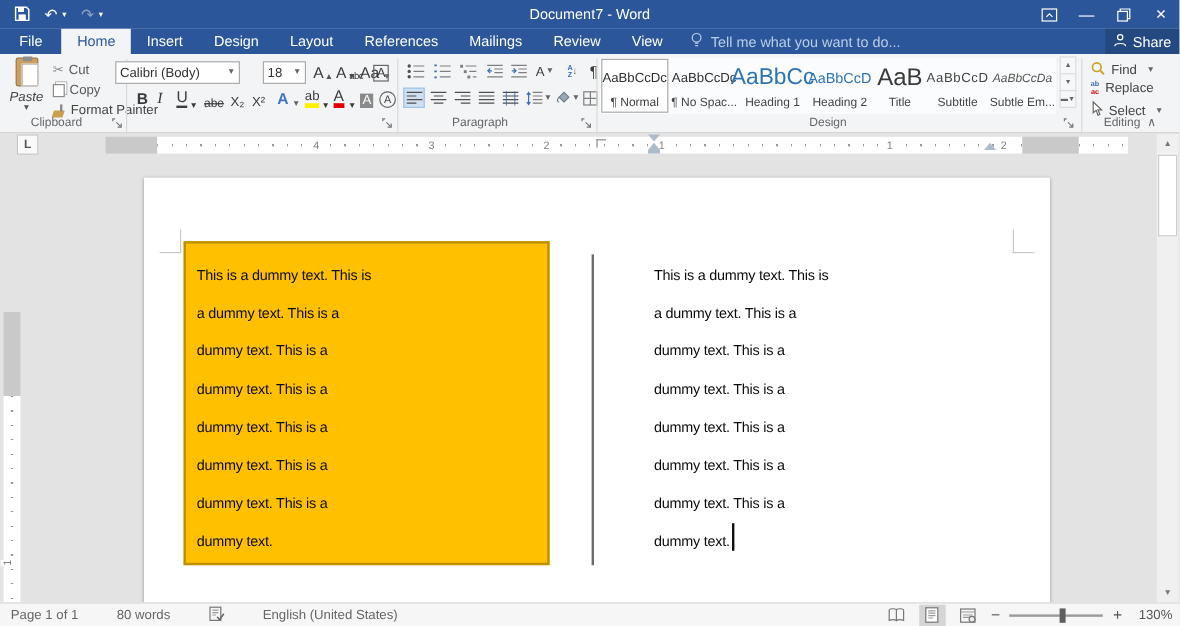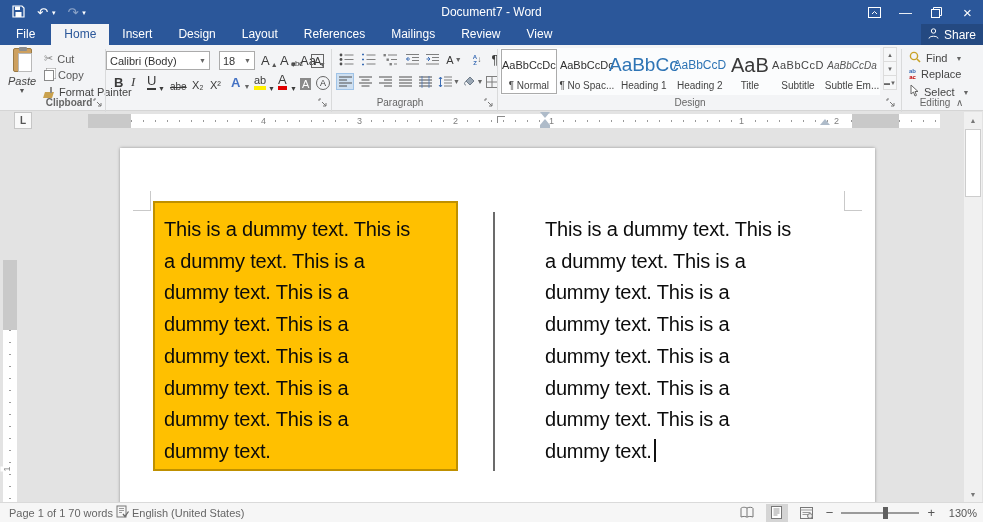--- a/index.html
+++ b/index.html
@@ -96,33 +96,33 @@
   .vseg.gray { background:#C9C9C9; }
   .vseg.white { background:#fff; }
   .vticks { position:absolute; top:0; bottom:0; left:6px; width:2px; background-image:repeating-linear-gradient(180deg,#9a9a9a 0 1px,transparent 1px 12px); }
   .vnum { position:absolute; left:1px; font-size:9px; color:#7f7f7f; background:#fff; transform:rotate(-90deg); line-height:12px; }
 
   
   .docarea { position:absolute; left:0; top:130px; width:983px; height:372px; background:#E3E3E3; overflow:hidden; }
   .page { position:absolute; left:120px; top:18px; width:755px; height:380px; background:#fff; box-shadow:0 0 3px rgba(0,0,0,.35); }
   .crop { position:absolute; background:#C9C9C9; }
   .textbox { position:absolute; left:33px; top:53px; width:305px; height:270px; background:#FFC000; border:2px solid #BF9000; padding:11px 8px 0 9px; }
-  .docline { font-size:20px; line-height:31.7px; color:#0c0c0c; white-space:nowrap; letter-spacing:-0.2px; }
+  .docline { font-size:12px; line-height:31.7px; color:#0c0c0c; white-space:nowrap; letter-spacing:-0.2px; }
   .col-divider { position:absolute; left:373px; top:64px; width:2px; height:259px; background:#6b6b6b; }
   .col2 { position:absolute; left:425px; top:55px; padding-top:11px; }
   .caret { display:inline-block; width:2px; height:23px; background:#111; vertical-align:-4px; margin-left:2px; }
 
   
   .scrollbar { position:absolute; right:1px; top:112px; width:18px; height:390px; background:#F0F0F0; }
   .sb-btn { position:absolute; left:0; width:18px; height:16px; background:#F0F0F0; color:#777; font-size:7px; display:flex; align-items:center; justify-content:center; }
   .sb-thumb { position:absolute; left:1px; top:17px; width:16px; height:68px; background:#FFFFFF; border:1px solid #CDCDCD; }
 
   
   .statusbar { position:absolute; left:0; bottom:0; width:983px; height:20px; background:#F6F6F6; border-top:1px solid #DADADA; display:flex; align-items:center; font-size:11px; color:#666; }
-  .sb-left { display:flex; align-items:center; gap:3px; padding-left:9px; }
+  .sb-left { display:flex; align-items:center; gap:32px; padding-left:9px; }
   .sb-right { position:absolute; right:6px; display:flex; align-items:center; gap:8px; }
   .viewbtn { width:22px; height:18px; display:flex; align-items:center; justify-content:center; }
   .viewbtn.sel { background:#D5D5D5; }
   .zoom-track { position:relative; width:78px; height:2px; background:#9a9a9a; }
   .zoom-handle { position:absolute; left:42px; top:-5px; width:5px; height:12px; background:#5f5f5f; }
   .zsym { font-size:13px; color:#555; line-height:1; }
   .ztxt { width:34px; text-align:right; color:#555; }
   svg { overflow:visible; }
 </style>
 </head>
@@ -166,20 +166,29 @@
   <div class="tabrow">
     <span class="tab file">File</span>
     <span class="tab active">Home</span>
     <span class="tab">Insert</span>
     <span class="tab">Design</span>
     <span class="tab">Layout</span>
     <span class="tab">References</span>
     <span class="tab">Mailings</span>
     <span class="tab">Review</span>
     <span class="tab">View</span>
+    <span class="tellme">
+      <span>
+        <svg width="11" height="13" viewBox="0 0 11 13">
+            <circle cx="5.5" cy="4.5" r="3.6" fill="none" stroke="#B9CDE8"></circle>
+            <path d="M4 9 h3 M4.3 11 h2.4" stroke="#B9CDE8"></path>
+          </svg>
+      </span>
+      <span>Tell me what you want to do...</span>
+    </span>
     <span class="share-btn">
       <span>
         <svg width="11" height="11" viewBox="0 0 11 11">
             <circle cx="5.5" cy="3" r="2.2" fill="none" stroke="#fff"></circle>
             <path d="M1 10.5 c0-3 9-3 9 0" fill="none" stroke="#fff"></path>
           </svg>
       </span>
       <span>Share</span>
     </span>
   </div>
@@ -196,29 +205,29 @@
       <span>Cut</span>
     </div>
     <div class="small-cmd" style="left:44px; top:24px;">
       <span style="display:inline-block;width:10px;height:11px;border:1px solid #8a8a8a;background:#fff;box-shadow:2px -2px 0 -0.5px #fff,2px -2px 0 0 #8a8a8a;"></span>
       <span>Copy</span>
     </div>
     <div class="small-cmd" style="left:44px; top:41px; color:#444;">
       <span class="fp-ic"></span>
       <span>Format Painter</span>
     </div>
-    <div class="grp-label" style="left:24px; width:90px;font-weight:bold;">Clipboard</div>
+    <div class="grp-label" style="left:2px; width:90px;">Clipboard</div>
     <div class="launcher" style="left:93px;">
       <svg width="9" height="9" viewBox="0 0 9 9">
           <path d="M1 3 v-2 h2 M4 4 l4 4 M8 5 v3 h-3" fill="none" stroke="#777"></path>
         </svg>
     </div>
     <div class="vsep" style="left:105px;"></div>
 
-    <div class="combo" style="left:106px; top:6px; width:104px;">
+    <div class="combo" style="left:96px; top:6px; width:104px;">
       <span>Calibri (Body)</span>
         <span class="car">▼</span>
     </div>
     <div class="combo" style="left:219px; top:6px; width:36px;">
       <span>18</span>
         <span class="car">▼</span>
     </div>
     <div class="fbtn" style="left:261px; top:7px;">
         <span>A</span>
         <span class="sup-mark">▲</span>
@@ -516,21 +525,21 @@
 
   <div class="scrollbar">
     <div class="sb-btn" style="top:0;">▲</div>
     <div class="sb-thumb"></div>
     <div class="sb-btn" style="bottom:0;">▼</div>
   </div>
 
   <div class="statusbar">
     <div class="sb-left">
       <span>Page 1 of 1</span>
-      <span>70 words</span>
+      <span>80 words</span>
       <span>
         <svg width="13" height="13" viewBox="0 0 13 13">
             <rect x="1" y="1" width="9" height="11" fill="none" stroke="#777"></rect>
             <path d="M3 3.5 h5 M3 5.5 h5 M3 7.5 h3" stroke="#999"></path>
             <path d="M7 9 l2 2.5 l3.5 -5" fill="none" stroke="#666" stroke-width="1.3"></path>
           </svg>
       </span>
       <span>English (United States)</span>
     </div>
     <div class="sb-right">

